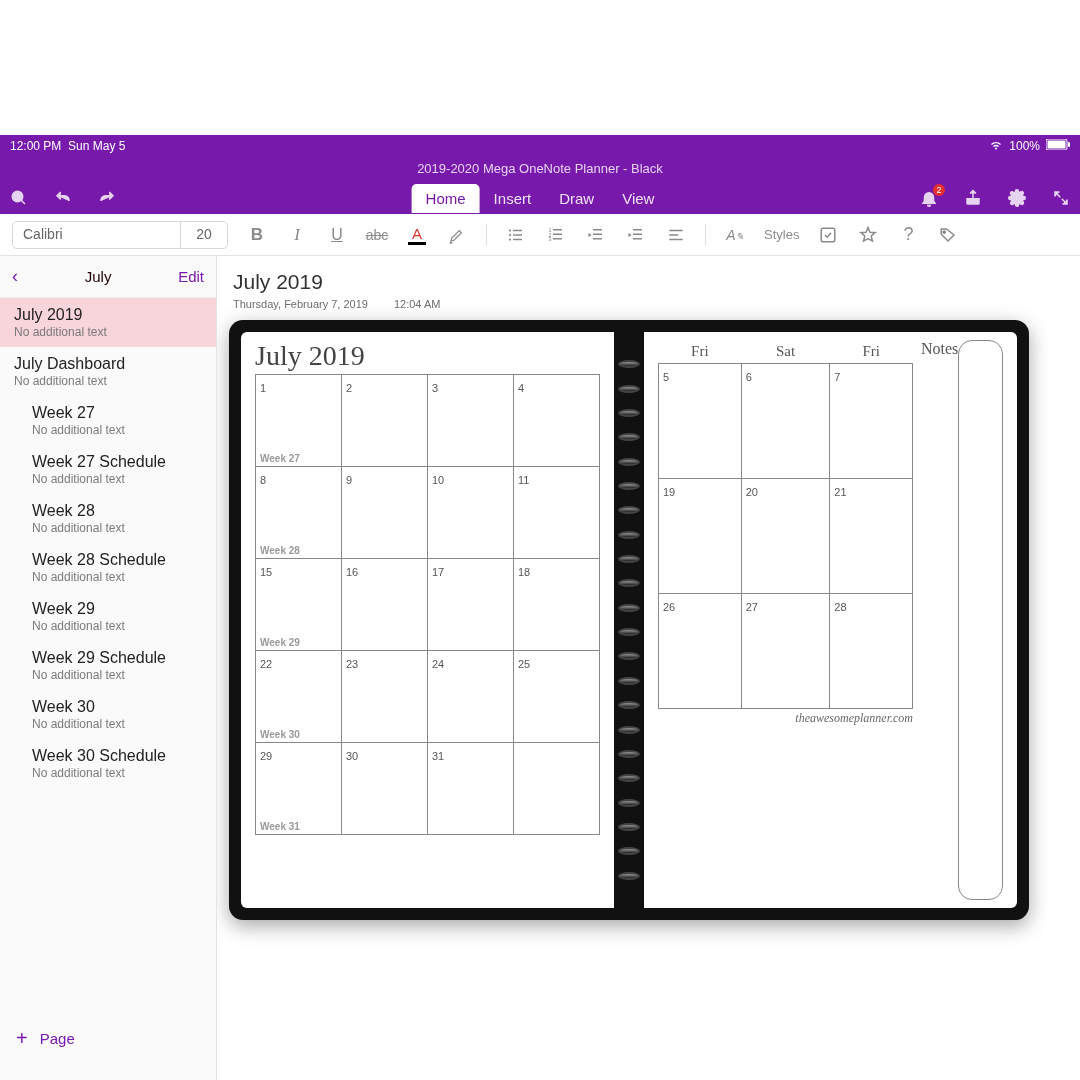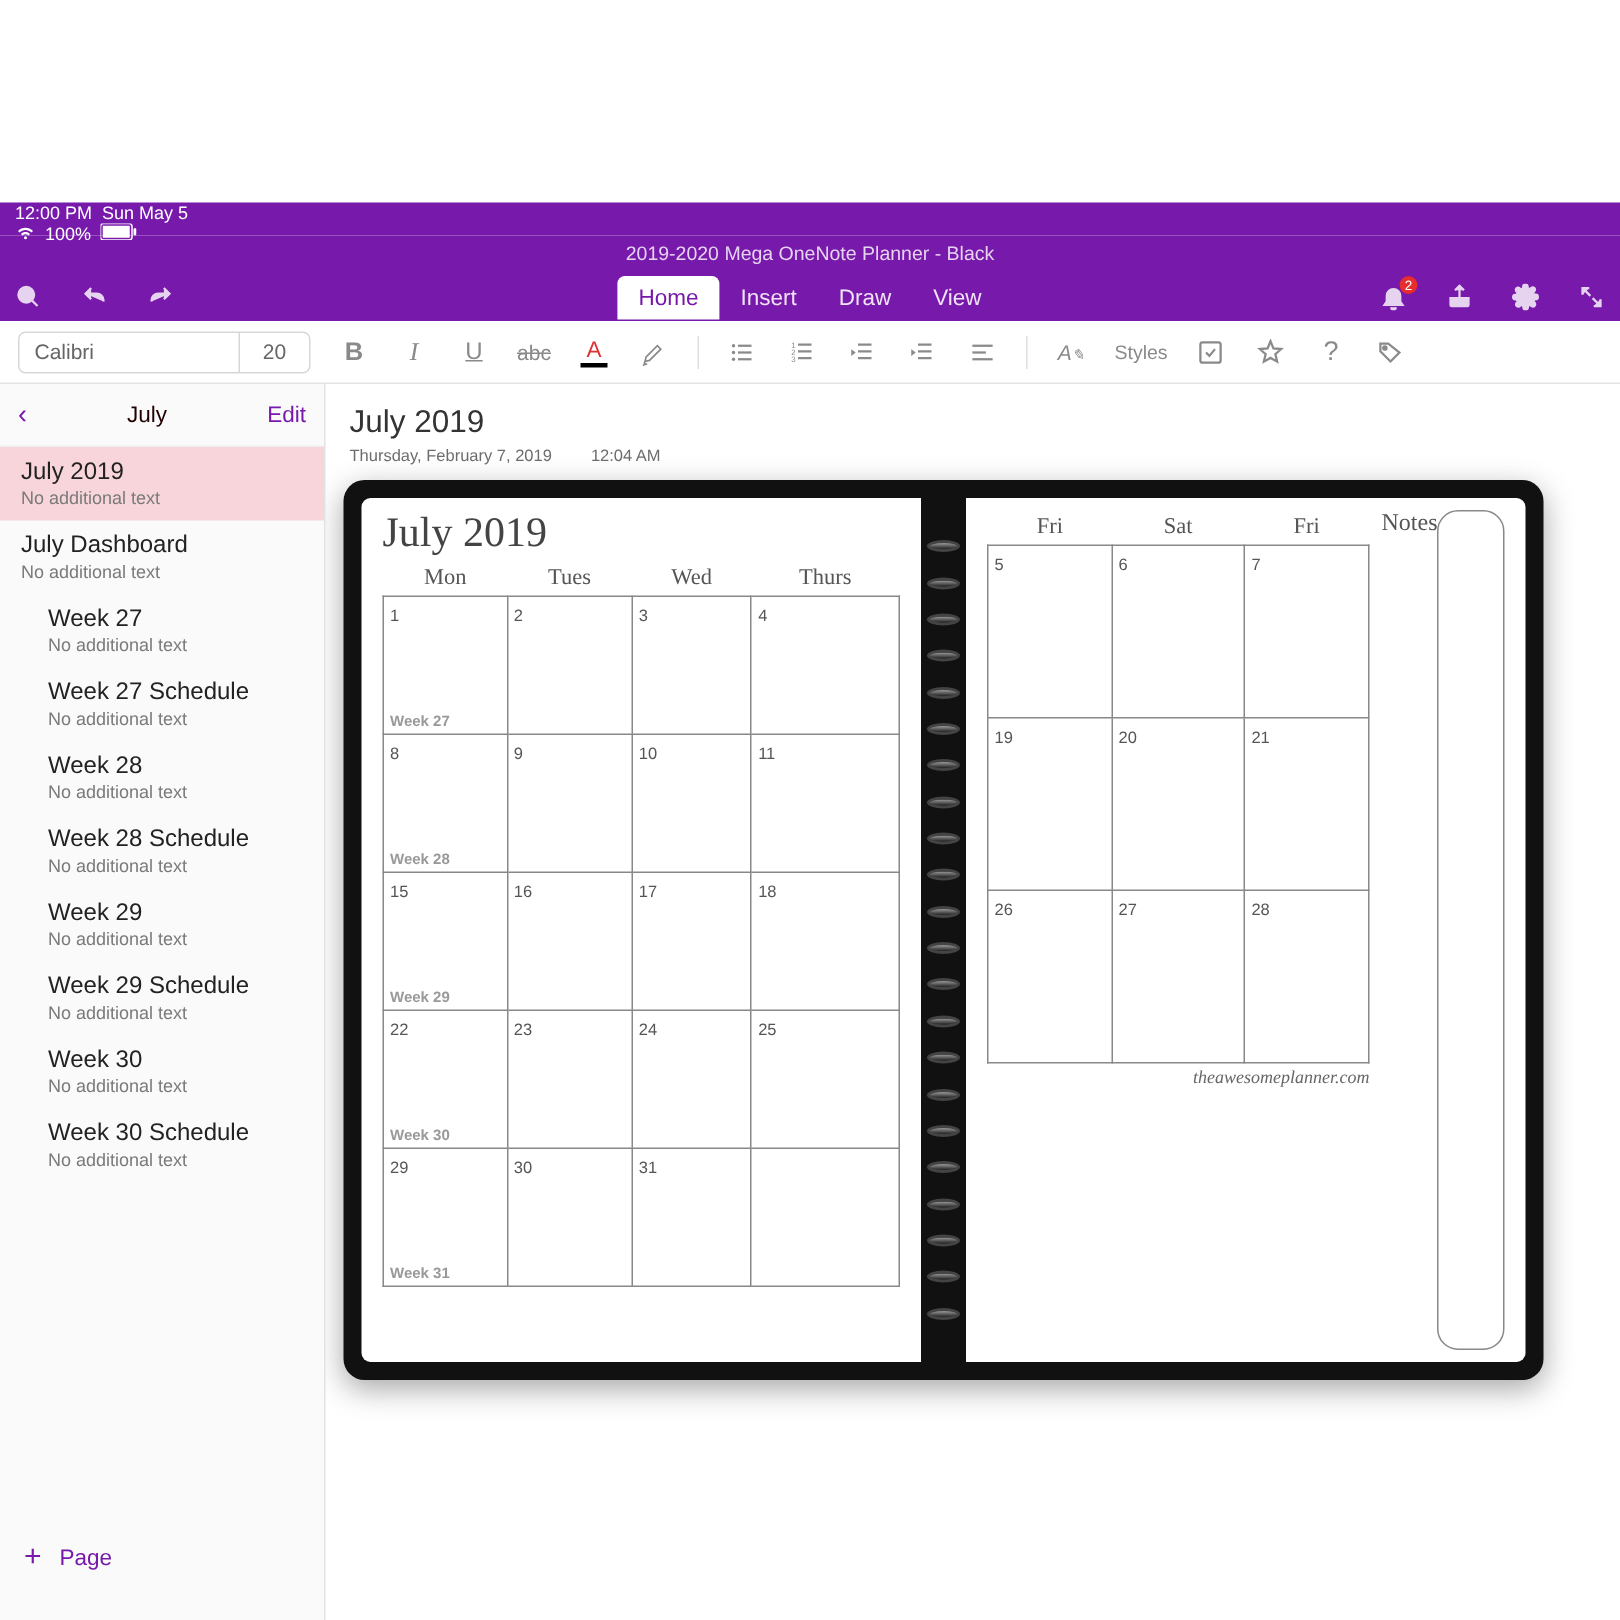--- a/index.html
+++ b/index.html
@@ -1,37 +1,37 @@
 <!DOCTYPE html>
 <html><head>
 <meta charset="utf-8">
 <style>
   * { box-sizing: border-box; margin: 0; padding: 0; }
   body { font-family: -apple-system, "Helvetica Neue", Arial, sans-serif; background: #fff; width: 1080px; height: 1080px; overflow: hidden; }
   
   .whitespace-top { height: 135px; background: #fff; }
   
-  .status-bar { height: 22px; background: #7719aa; color: #fff; display: flex; justify-content: space-between; padding: 0 10px; font-size: 12px; flex-direction: column; }
+  .status-bar { height: 22px; background: #7719aa; color: #fff; display: flex; align-items: center; justify-content: space-between; padding: 0 10px; font-size: 12px; }
   .status-right { display: flex; align-items: center; gap: 6px; }
   
   .title-bar { height: 25px; background: #7719aa; color: #e6d3f0; text-align: center; font-size: 13px; line-height: 16px; padding-top: 4px; }
   
   .nav-bar { height: 32px; background: #7719aa; display: flex; align-items: center; padding: 0 8px; position: relative; }
   .nav-left { display: flex; align-items: center; gap: 22px; }
   .nav-left svg { fill: #e6d3f0; }
   .nav-tabs { position: absolute; left: 50%; transform: translateX(-50%); display: flex; gap: 0; align-items: flex-end; }
   .nav-tab { color: #f0e3f7; font-size: 15px; padding: 6px 14px; cursor: pointer; }
   .nav-tab.active { background: #fff; color: #7719aa; border-radius: 5px 5px 0 0; font-weight: 500; }
   .nav-right { margin-left: auto; display: flex; align-items: center; gap: 22px; }
   .nav-right svg { fill: #e6d3f0; }
   .bell-wrap { position: relative; }
   .bell-badge { position: absolute; top: -3px; right: -5px; background: #e62e2e; color: #fff; font-size: 9px; border-radius: 50%; width: 12px; height: 12px; display: flex; align-items: center; justify-content: center; }
   
   .toolbar { height: 42px; background: #fff; border-bottom: 1px solid #e3e3e3; display: flex; align-items: center; padding: 0 12px; gap: 18px; }
-  .font-box { display: flex; border: 1px solid #d7d7d7; border-radius: 5px; overflow: hidden; height: 28px; width: 195px; }
+  .font-box { display: flex; border: 1px solid #d7d7d7; border-radius: 5px; overflow: hidden; height: 28px; width: 216px; }
   .font-name { flex: 1; padding: 4px 10px; color: #666; font-size: 14px; border-right: 1px solid #d7d7d7; }
   .font-size { width: 46px; padding: 4px; text-align: center; color: #666; font-size: 14px; }
   .tb-icon { color: #8a8a8a; width: 22px; height: 22px; display: flex; align-items: center; justify-content: center; cursor: pointer; }
   .tb-icon svg { width: 18px; height: 18px; }
   .tb-sep { width: 1px; height: 22px; background: #e0e0e0; }
   .font-color-icon { display: flex; flex-direction: column; align-items: center; }
   .font-color-bar { width: 18px; height: 3px; background: #000; }
   .styles-label { color: #8a8a8a; font-size: 13px; }
   
   .main { display: flex; height: calc(1080px - 135px - 22px - 25px - 32px - 42px); }
@@ -313,26 +313,20 @@
     <div class="page-meta">
       <span>Thursday, February 7, 2019</span>
       <span>12:04 AM</span>
     </div>
 
     <div class="planner">
       <div class="page-left">
         <div class="planner-title">July 2019</div>
         <table class="cal" id="cal-left">
             <tbody>
-              <tr>
-                <th>Mon</th>
-                <th>Tues</th>
-                <th>Wed</th>
-                <th>Thurs</th>
-              </tr>
               <tr>
                 <td><span class="dn">1</span><span class="wk">Week 27</span></td>
                 <td><span class="dn">2</span></td>
                 <td><span class="dn">3</span></td>
                 <td><span class="dn">4</span></td>
               </tr>
               <tr>
                 <td><span class="dn">8</span><span class="wk">Week 28</span></td>
                 <td><span class="dn">9</span></td>
                 <td><span class="dn">10</span></td>

